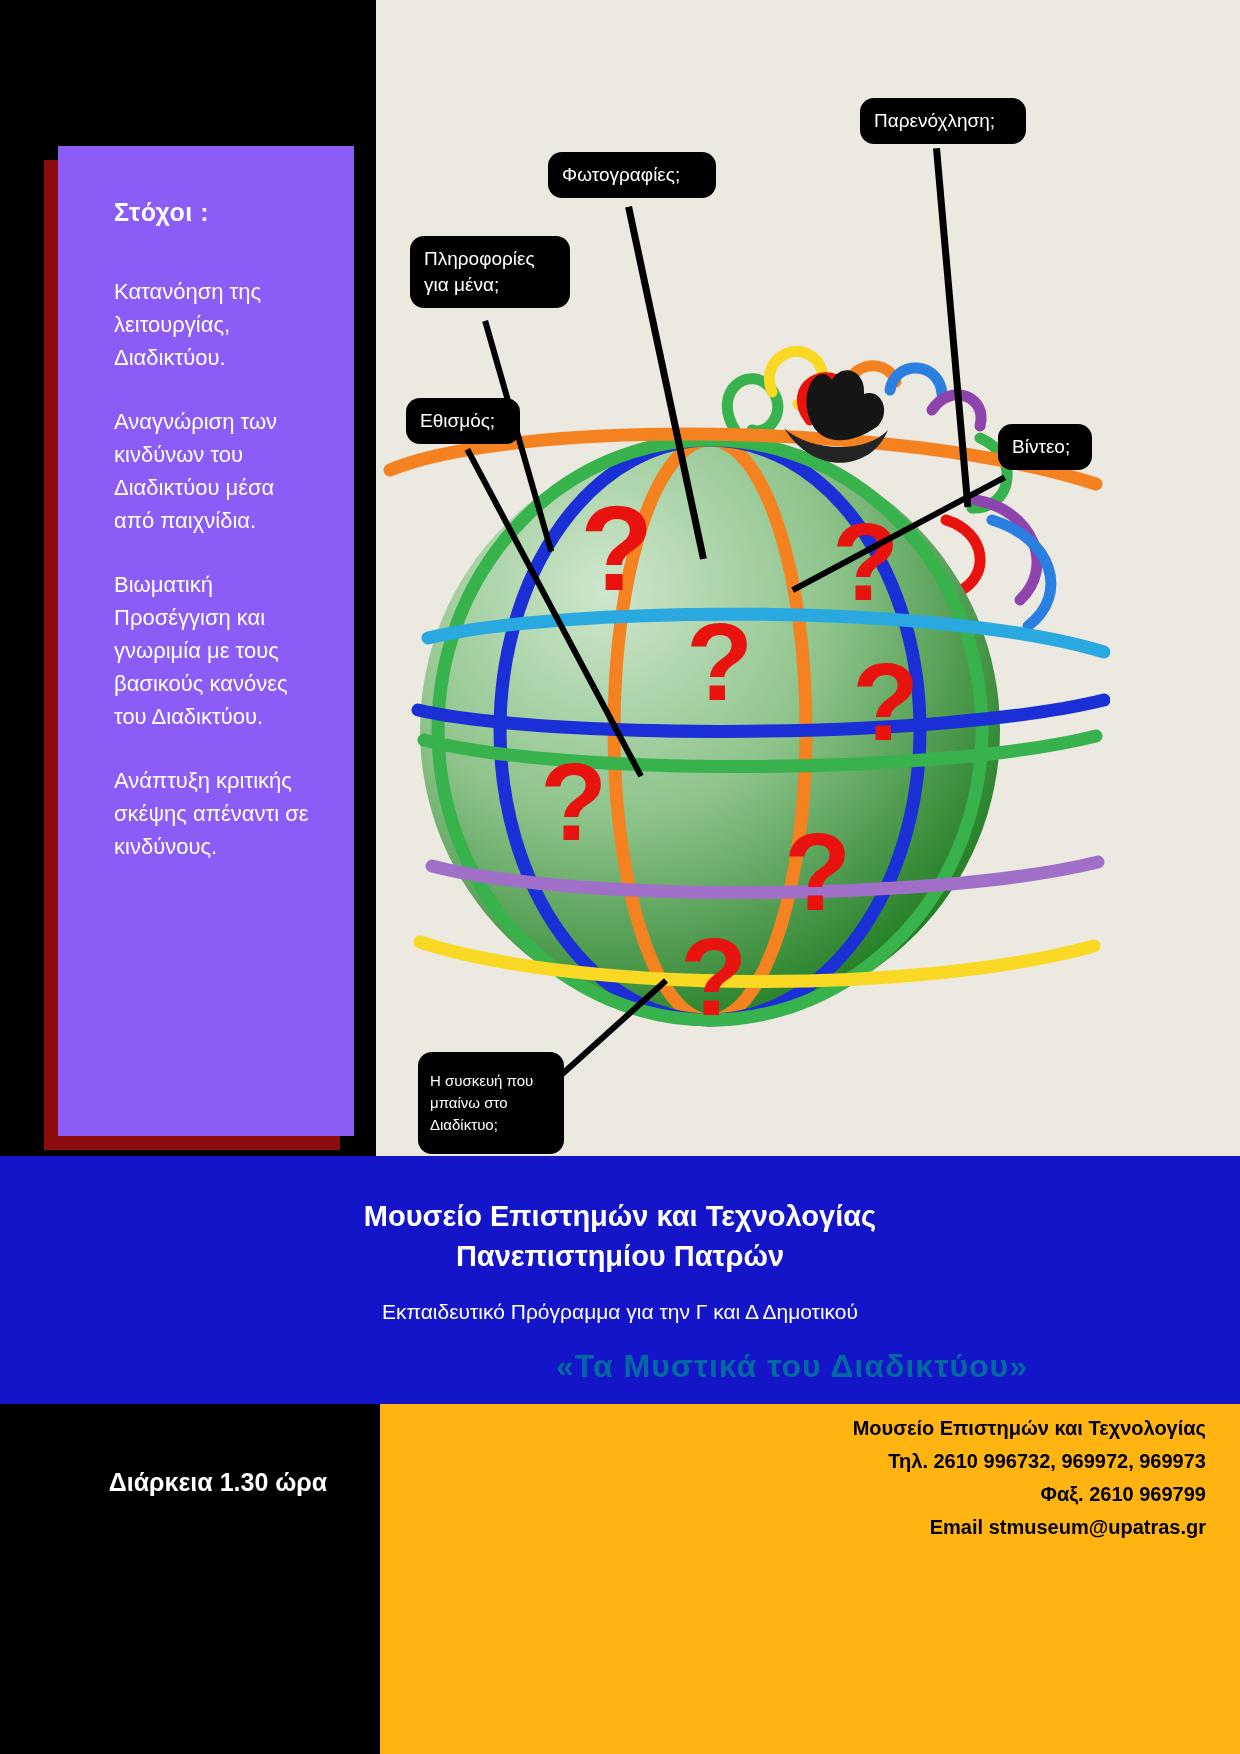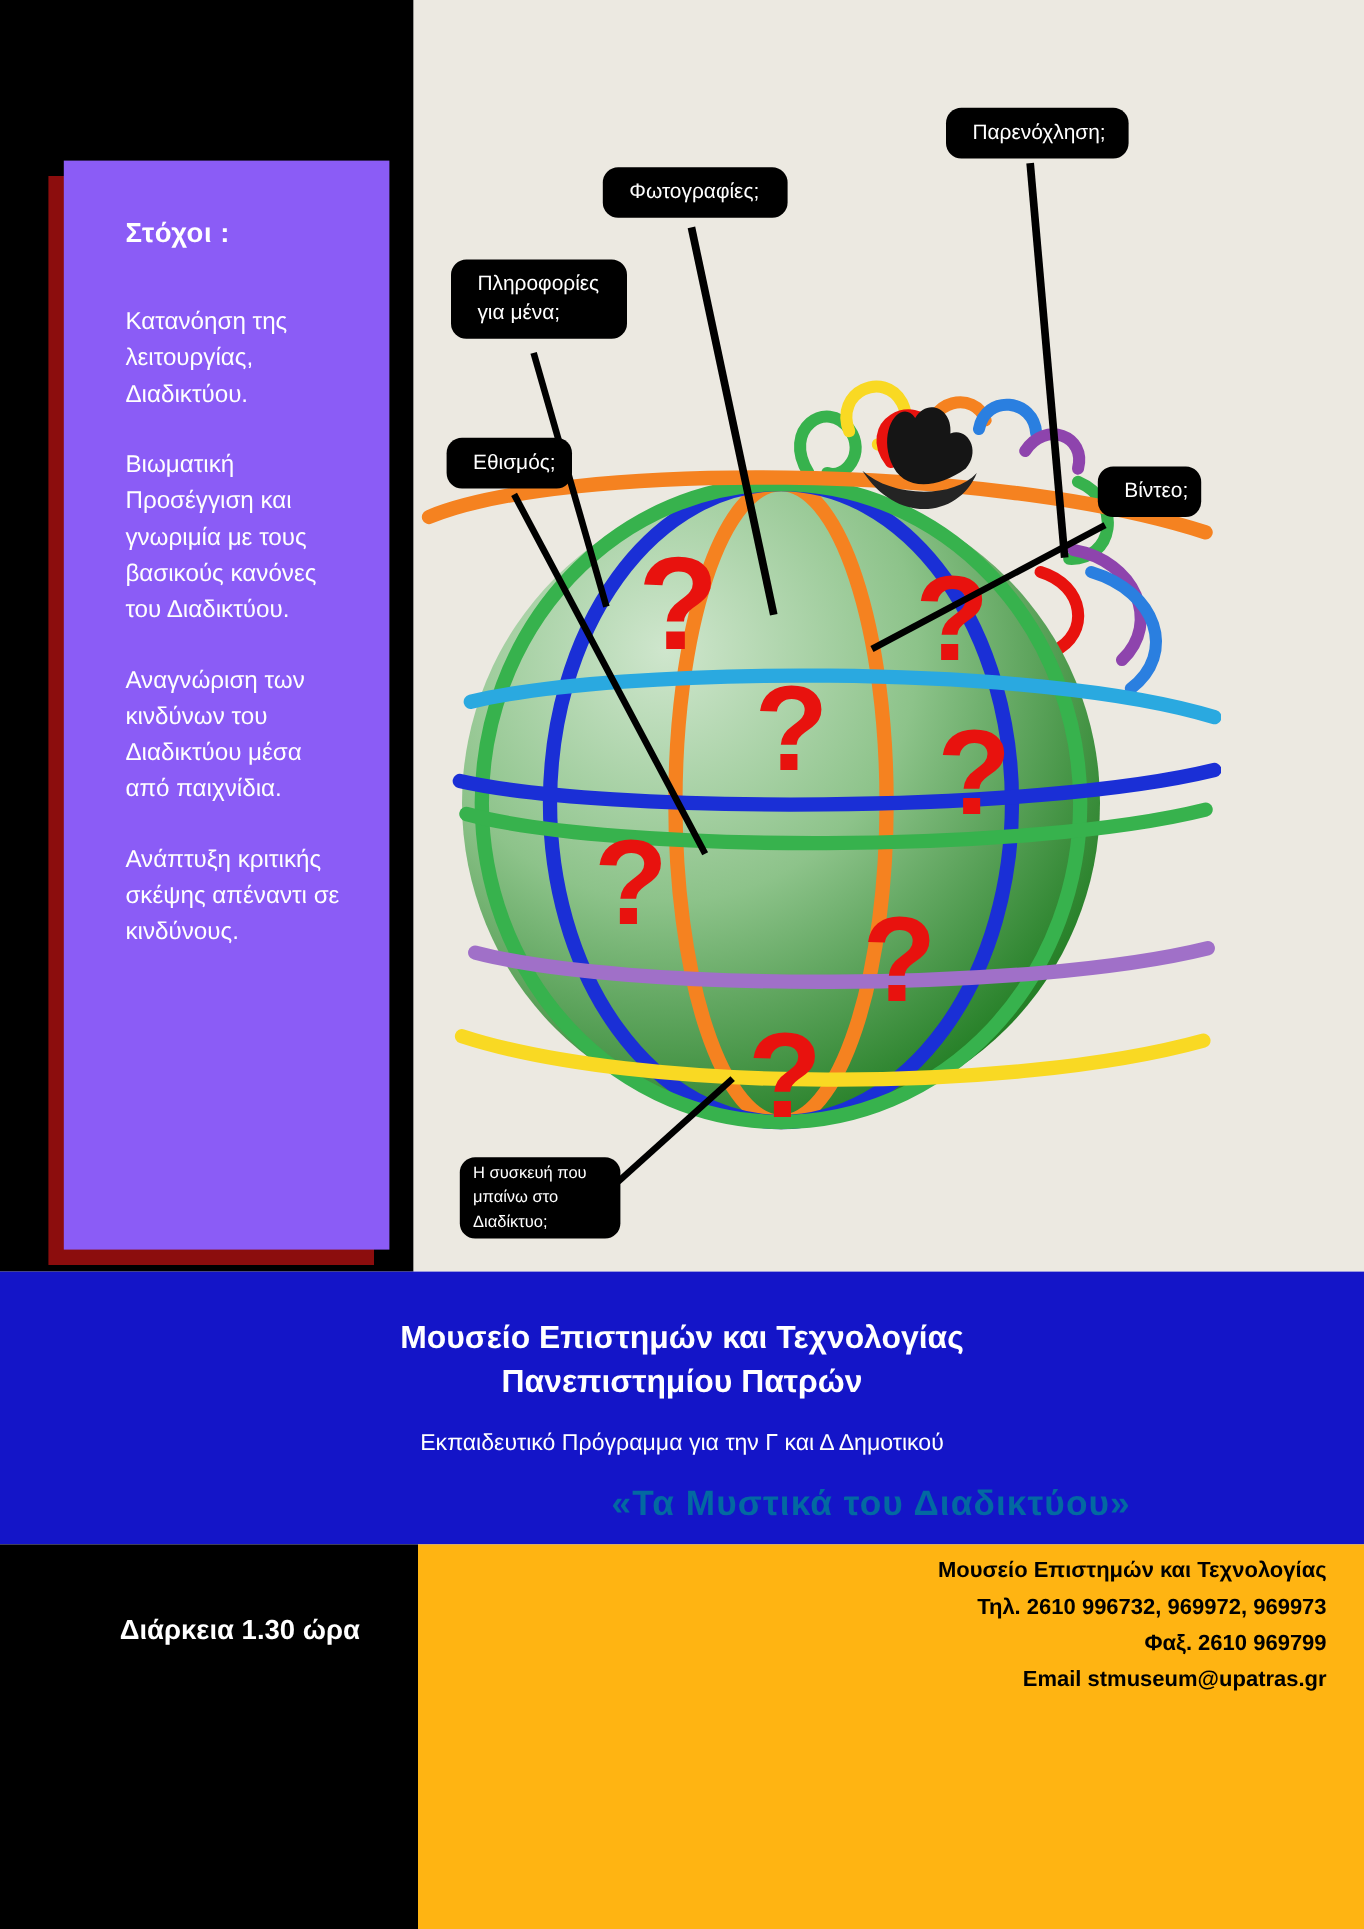--- a/index.html
+++ b/index.html
@@ -85,26 +85,26 @@
   }
   .globe-svg { display: block; }
 
   
   .callout {
     position: absolute;
     background: #000000;
     color: #ffffff;
     border-radius: 14px;
     box-sizing: border-box;
-    padding: 10px 24px;
+    padding: 10px 14px;
     font-size: 19px;
     line-height: 26px;
     z-index: 6;
   }
-  .callout.small { font-size: 15px; line-height: 22px; padding: 4px 12px; }
+  .callout.small { font-size: 15px; line-height: 22px; padding: 18px 12px; }
   .c-parenoxlisi { left: 860px; top: 98px; width: 166px; }
   .c-fotografies  { left: 548px; top: 152px; width: 168px; }
   .c-plirofories  { left: 410px; top: 236px; width: 160px; }
   .c-ethismos     { left: 406px; top: 398px; width: 114px; }
   .c-video        { left: 998px; top: 424px; width: 94px; }
   .c-syskevi      { left: 418px; top: 1052px; width: 146px; }
 
   
   .leader { position: absolute; background: #000; transform-origin: 0 0; z-index: 5; }
 
@@ -165,22 +165,22 @@
 
 <div id="poster">
 
   <div class="bg-black"></div>
   <div class="bg-cream"></div>
 
   <div class="goals-shadow"></div>
   <div class="goals-box">
     <div class="goals-title">Στόχοι :</div>
     <div class="goal-item">Κατανόηση της λειτουργίας, Διαδικτύου.</div>
+    <div class="goal-item">Αναγνώριση των  κινδύνων του Διαδικτύου μέσα από παιχνίδια.</div>
     <div class="goal-item">Βιωματική Προσέγγιση και γνωριμία με τους βασικούς κανόνες του Διαδικτύου.</div>
-    <div class="goal-item">Αναγνώριση των  κινδύνων του Διαδικτύου μέσα από παιχνίδια.</div>
     <div class="goal-item">Ανάπτυξη κριτικής σκέψης απέναντι σε κινδύνους.</div>
   </div>
 
   <div class="globe-wrap">
     <svg class="globe-svg" width="730" height="880" viewBox="0 0 730 880">
       <defs>
         <radialGradient id="gsphere" cx="32%" cy="26%" r="82%">
           <stop offset="0%" stop-color="#cfe6cd"></stop>
           <stop offset="48%" stop-color="#8dc38a"></stop>
           <stop offset="100%" stop-color="#1d7a1f"></stop>

